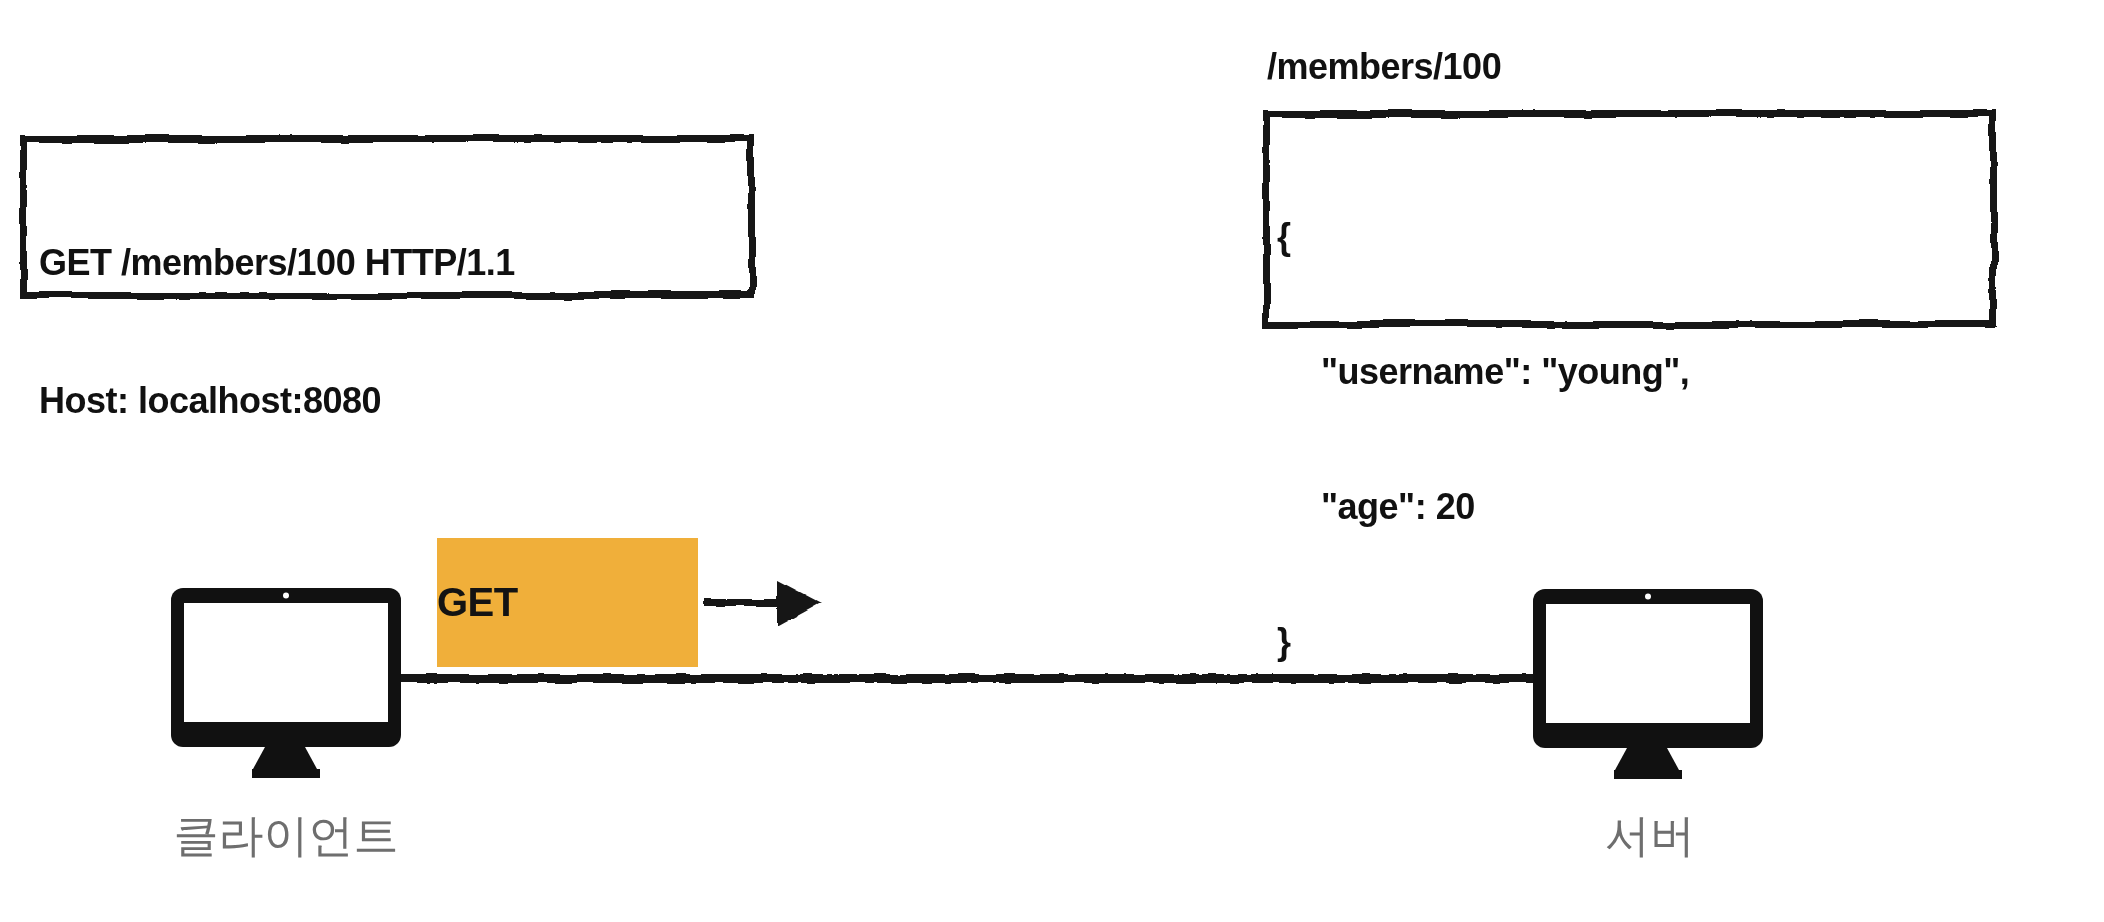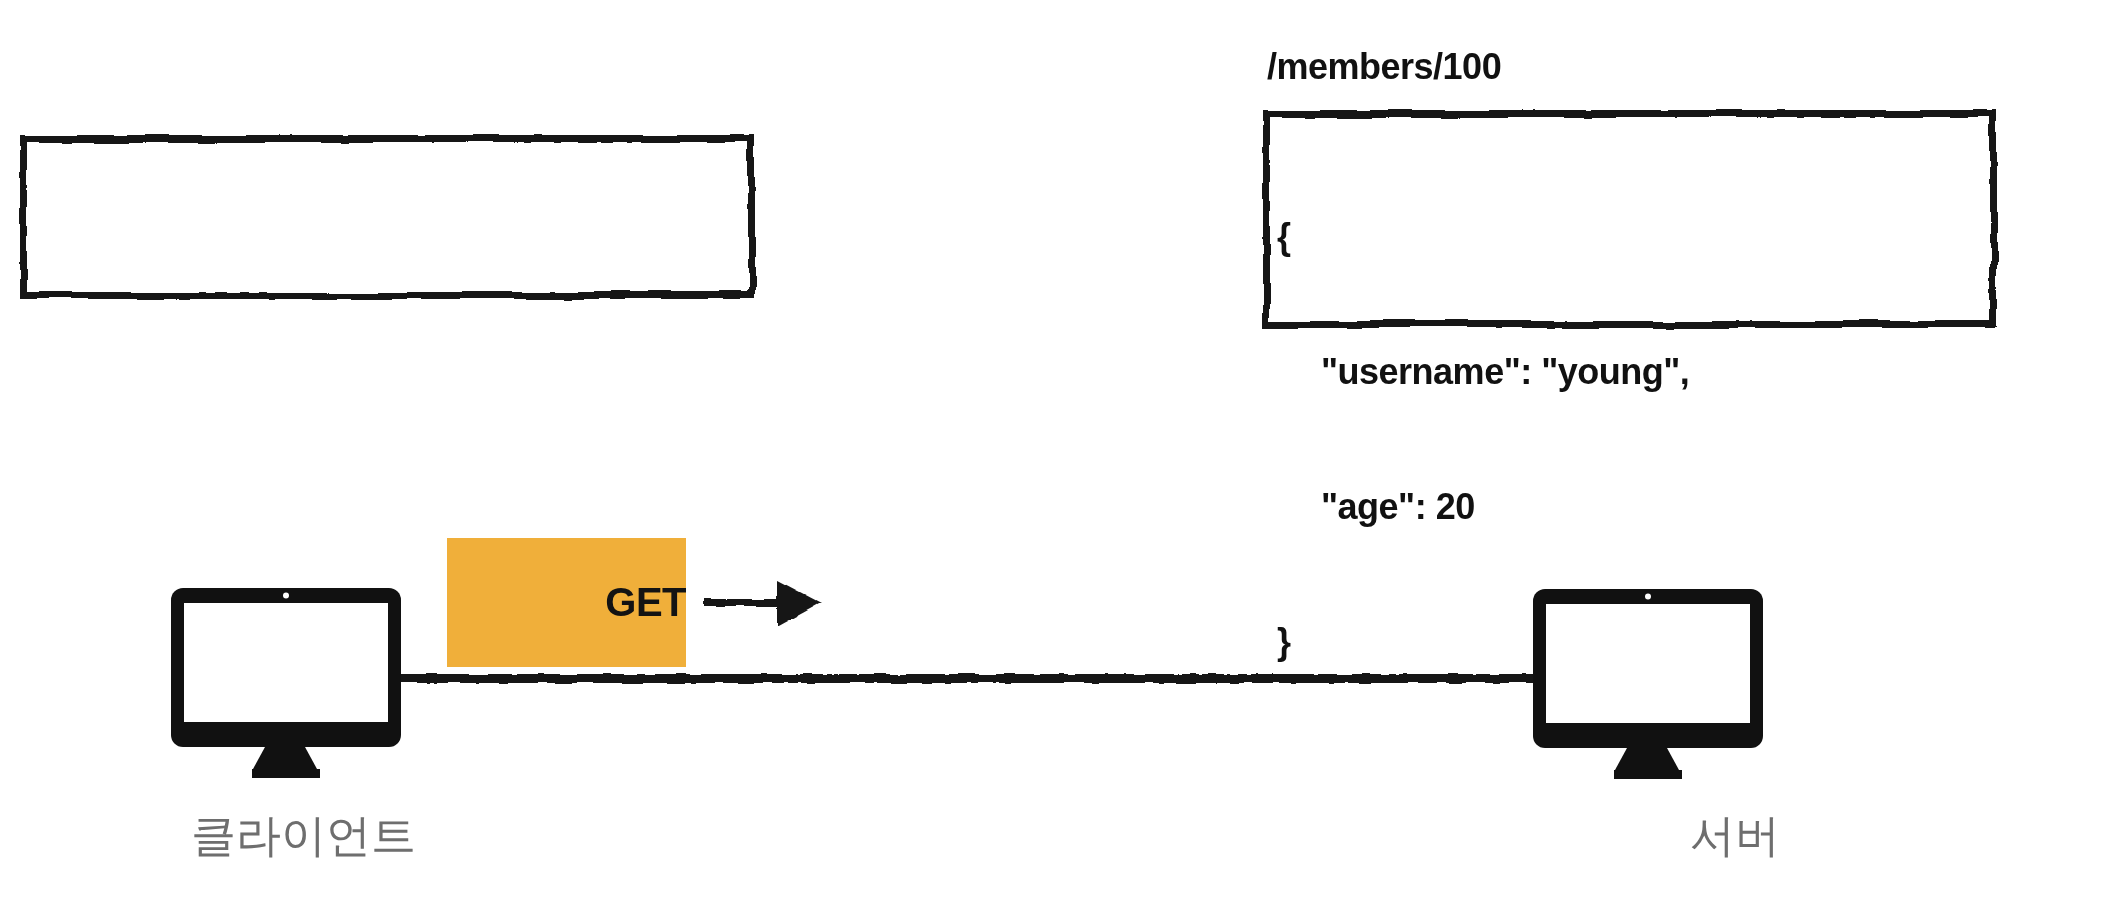--- a/index.html
+++ b/index.html
@@ -55,26 +55,25 @@
     left: 400px; top: 674px;
     width: 1135px; height: 9px;
     background: #161616;
     filter: url(#sketchy-fine);
   }
 
   
   .get-box {
     position: absolute;
     left: 437px; top: 538px;
-    width: 239px; height: 129px;
+    width: 261px; height: 129px;
     background: #F0AF3A;
     display: flex;
     align-items: center;
-    justify-content: flex-end;
-    margin-left: 10px;
+    justify-content: flex-start;
   }
   .get-box span {
     color: #131313;
     font-weight: 700;
     font-size: 40px;
     letter-spacing: -0.5px;
   }
 
   .arrow-svg {
     position: absolute;
@@ -83,21 +82,21 @@
   }
 
   .monitor-svg { position: absolute; }
   .client-monitor { left: 171px; top: 588px; }
   .server-monitor { left: 1533px; top: 589px; }
 
   .node-label {
     position: absolute;
     top: 806px;
     width: 260px;
-    text-align: right;
+    text-align: center;
     color: #6E6E6E;
     font-weight: 400;
     font-size: 45px;
   }
   .client-label { left: 156px; }
   .server-label { left: 1520px; font-family: Liberation Serif, serif; }
 </style>
 </head>
 <body>
 
@@ -110,20 +109,24 @@
         <feDisplacementMap in="SourceGraphic" in2="n" scale="7" xChannelSelector="R" yChannelSelector="G"></feDisplacementMap>
       </filter>
       <filter id="sketchy-fine" x="-10%" y="-30%" width="120%" height="160%">
         <feTurbulence type="fractalNoise" baseFrequency="0.045 0.09" numOctaves="3" seed="8" result="n2"></feTurbulence>
         <feDisplacementMap in="SourceGraphic" in2="n2" scale="5" xChannelSelector="R" yChannelSelector="G"></feDisplacementMap>
       </filter>
     </defs>
   </svg>
 
   <div class="sketch-box request-box-border"></div>
+  <div class="code-text request-text">
+    <div>GET /members/100 HTTP/1.1</div>
+    <div>Host: localhost:8080</div>
+  </div>
 
   <div class="path-label">/members/100</div>
   <div class="sketch-box response-box-border"></div>
   <div class="code-text response-text">
     <div class="json-line">{</div>
     <div class="json-line indent">"username": "young",</div>
     <div class="json-line indent">"age": 20</div>
     <div class="json-line">}</div>
   </div>
 

